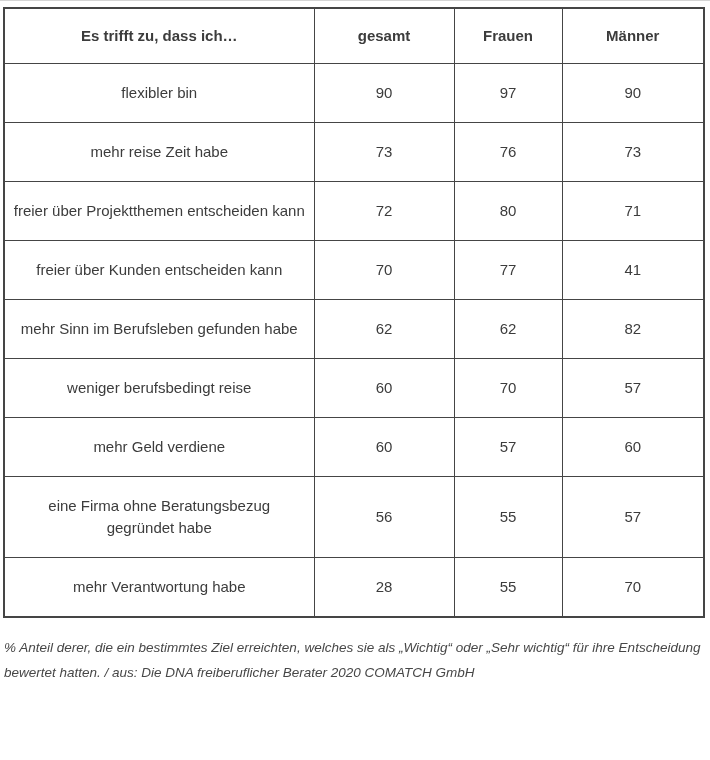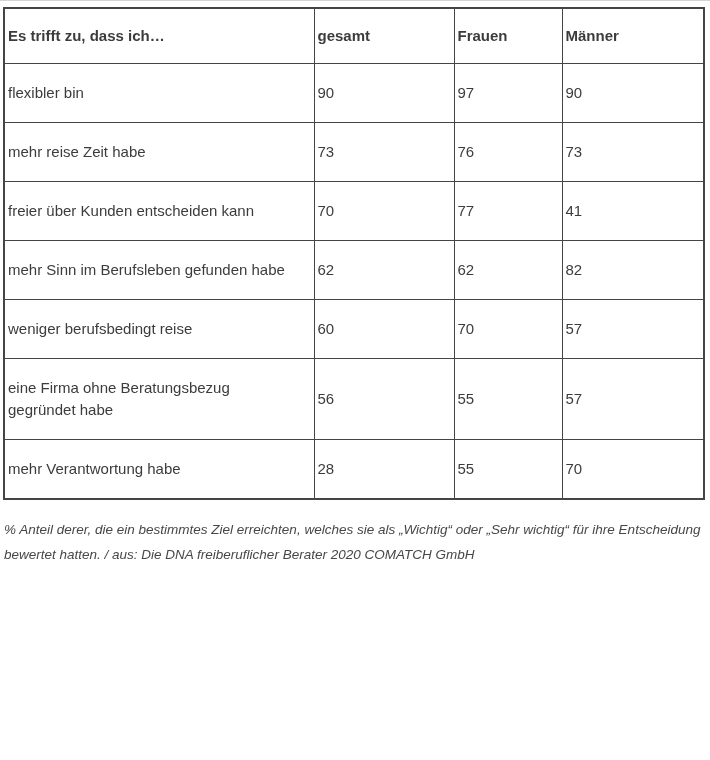--- a/index.html
+++ b/index.html
@@ -26,21 +26,21 @@
     border-collapse: collapse;
     table-layout: fixed;
     margin: 7px 0 0 3px;
     border: 2px solid #454545;
   }
   .results th,
   .results td {
     border: 1px solid #454545;
     font-size: 15px;
     color: #3c3c3c;
-    text-align: left;
+    text-align: center;
     vertical-align: middle;
     line-height: 22px;
     padding: 18px 3px;
     overflow: hidden;
   }
   .results th {
     font-weight: bold;
     padding: 16px 3px;
   }
   .results td.row-label {
@@ -83,36 +83,48 @@
       <td>97</td>
       <td>90</td>
     </tr>
     <tr>
       <td class="row-label">mehr reise Zeit habe</td>
       <td>73</td>
       <td>76</td>
       <td>73</td>
     </tr>
     <tr>
+      <td class="row-label">freier über Projektthemen entscheiden kann</td>
+      <td>72</td>
+      <td>80</td>
+      <td>71</td>
+    </tr>
+    <tr>
       <td class="row-label">freier über Kunden entscheiden kann</td>
       <td>70</td>
       <td>77</td>
       <td>41</td>
     </tr>
     <tr>
       <td class="row-label">mehr Sinn im Berufsleben gefunden habe</td>
       <td>62</td>
       <td>62</td>
       <td>82</td>
     </tr>
     <tr>
       <td class="row-label">weniger berufsbedingt reise</td>
       <td>60</td>
       <td>70</td>
       <td>57</td>
+    </tr>
+    <tr>
+      <td class="row-label">mehr Geld verdiene</td>
+      <td>60</td>
+      <td>57</td>
+      <td>60</td>
     </tr>
     <tr>
       <td class="row-label">eine Firma ohne Beratungsbezug
 gegründet habe</td>
       <td>56</td>
       <td>55</td>
       <td>57</td>
     </tr>
     <tr>
       <td class="row-label">mehr Verantwortung habe</td>

